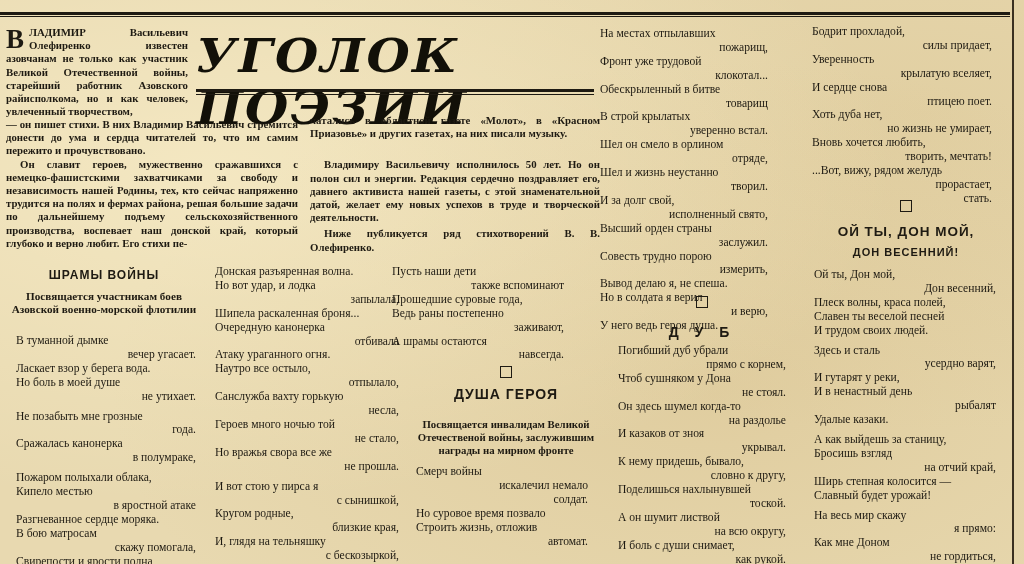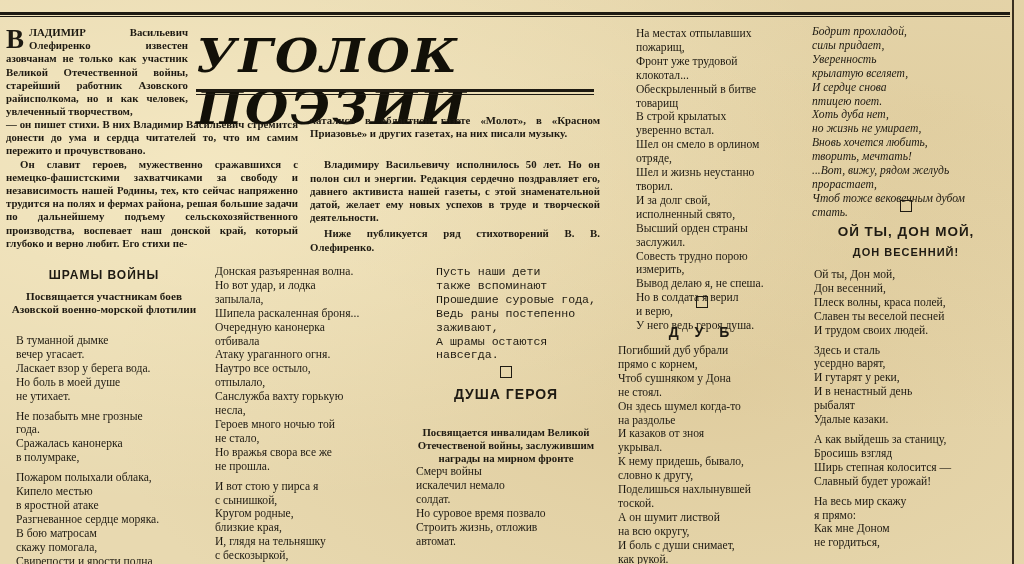--- a/index.html
+++ b/index.html
@@ -27,21 +27,21 @@
   .title-rule2 { left: 196px; top: 94px; width: 398px; border-top: 1px solid #1e1a12; }
   .prose {
     font-size: 10.8px; line-height: 13.2px; font-weight: bold; text-align: justify;
     font-family: "Liberation Serif", serif;
   }
   .prose p { margin: 0; }
   .indent { text-indent: 14px; }
   .dropcap { float: left; font-size: 27px; line-height: 24px; font-weight: 900; margin-right: 5px; margin-top: 1px; }
   .poem { font-family: "Liberation Serif", serif; font-size: 11.6px; line-height: 13.9px; }
   .poem .l { white-space: nowrap; }
-  .poem .r { text-align: left; padding-right: 8px; white-space: nowrap; }
+  .poem .r { text-align: right; padding-right: 8px; white-space: nowrap; }
   .poem .gap { height: 6px; }
   .h-poem { font-family: "Liberation Sans", sans-serif; font-weight: bold; text-align: center; font-size: 14px; letter-spacing: 1px; }
   .dedic { font-family: "Liberation Serif", serif; font-weight: bold; text-align: center; font-size: 11.2px; line-height: 12.8px; }
   .box { width: 10px; height: 10px; border: 1.5px solid #1e1a12; margin: 0 auto; }
 </style>
 </head>
 <body>
 
 <div class="abs rule-top"></div>
 <div class="abs rule-top2"></div>
@@ -111,44 +111,44 @@
     <div class="gap"></div>
     <div class="l">И вот стою у пирса я</div>
     <div class="r">с сынишкой,</div>
     <div class="l">Кругом родные,</div>
     <div class="r">близкие края,</div>
     <div class="l">И, глядя на тельняшку</div>
     <div class="r">с бескозыркой,</div>
     <div class="l">Пою о тех, кто Дон спас</div>
   </div>
 
-<div class="abs poem" id="c3" style="left:436px; top:265px; width:180px;font-family:Liberation Mono, monospace;">
+<div class="abs poem" id="c3" style="left:392px; top:265px; width:180px;">
     <div class="l">Пусть наши дети</div>
     <div class="r">также вспоминают</div>
     <div class="l">Прошедшие суровые года,</div>
     <div class="l">Ведь раны постепенно</div>
     <div class="r">заживают,</div>
     <div class="l">А шрамы остаются</div>
     <div class="r">навсегда.</div>
   </div>
 <div class="abs" style="left:416px; top:366px; width:180px;">
   <div class="box"></div>
   <div class="h-poem" style="margin-top:8px">ДУША ГЕРОЯ</div>
-  <div class="dedic" style="margin-top:24px; font-size:10.8px">Посвящается инвалидам Великой Отечественой войны, заслужившим награды на мирном фронте</div>
+  <div class="dedic" style="margin-top:16px; font-size:10.8px">Посвящается инвалидам Великой Отечественой войны, заслужившим награды на мирном фронте</div>
 </div>
 <div class="abs poem" id="c3b" style="left:416px; top:465px; width:180px;">
     <div class="l">Смерч войны</div>
     <div class="r">искалечил немало</div>
     <div class="r">солдат.</div>
     <div class="l">Но суровое время позвало</div>
     <div class="l">Строить жизнь, отложив</div>
     <div class="r">автомат.</div>
   </div>
 
-<div class="abs poem" id="c4" style="left:636px; top:27px; width:176px;">
+<div class="abs poem" id="c4" style="left:600px; top:27px; width:176px;">
     <div class="l">На местах отпылавших</div>
     <div class="r">пожарищ,</div>
     <div class="l">Фронт уже трудовой</div>
     <div class="r">клокотал...</div>
     <div class="l">Обескрыленный в битве</div>
     <div class="r">товарищ</div>
     <div class="l">В строй крылатых</div>
     <div class="r">уверенно встал.</div>
     <div class="l">Шел он смело в орлином</div>
     <div class="r">отряде,</div>
@@ -181,34 +181,33 @@
     <div class="l">К нему придешь, бывало,</div>
     <div class="r">словно к другу,</div>
     <div class="l">Поделишься нахлынувшей</div>
     <div class="r">тоской.</div>
     <div class="l">А он шумит листвой</div>
     <div class="r">на всю округу,</div>
     <div class="l">И боль с души снимает,</div>
     <div class="r">как рукой.</div>
   </div>
 
-<div class="abs poem" id="c5" style="left:812px; top:25px; width:188px;font-style:italic;">
+<div class="abs poem" id="c5" style="left:812px; top:25px; width:188px;">
     <div class="l">Бодрит прохладой,</div>
     <div class="r">силы придает,</div>
     <div class="l">Уверенность</div>
     <div class="r">крылатую вселяет,</div>
     <div class="l">И сердце снова</div>
     <div class="r">птицею поет.</div>
     <div class="l">Хоть дуба нет,</div>
     <div class="r">но жизнь не умирает,</div>
     <div class="l">Вновь хочется любить,</div>
     <div class="r">творить, мечтать!</div>
     <div class="l">...Вот, вижу, рядом желудь</div>
     <div class="r">прорастает,</div>
-    <div class="l">Чтоб тоже вековечным дубом</div>
     <div class="r">стать.</div>
   </div>
 <div class="abs" style="left:812px; top:200px; width:188px;">
   <div class="box"></div>
   <div class="h-poem" style="margin-top:10px; line-height:20px; font-size:13.5px">ОЙ ТЫ, ДОН МОЙ,</div>
   <div class="h-poem" style="line-height:20px; font-size:11px">ДОН ВЕСЕННИЙ!</div>
 </div>
 <div class="abs poem" id="c5b" style="left:814px; top:268px; width:190px;">
     <div class="l">Ой ты, Дон мой,</div>
     <div class="r">Дон весенний,</div>
@@ -218,20 +217,21 @@
     <div class="gap"></div>
     <div class="l">Здесь и сталь</div>
     <div class="r">усердно варят,</div>
     <div class="l">И гутарят у реки,</div>
     <div class="l">И в ненастный день</div>
     <div class="r">рыбалят</div>
     <div class="l">Удалые казаки.</div>
     <div class="gap"></div>
     <div class="l">А как выйдешь за станицу,</div>
     <div class="l">Бросишь взгляд</div>
+    <div class="r">на отчий край,</div>
     <div class="l">Ширь степная колосится —</div>
     <div class="l">Славный будет урожай!</div>
     <div class="gap"></div>
     <div class="l">На весь мир скажу</div>
     <div class="r">я прямо:</div>
     <div class="l">Как мне Доном</div>
     <div class="r">не гордиться,</div>
   </div>
 
 </body></html>

